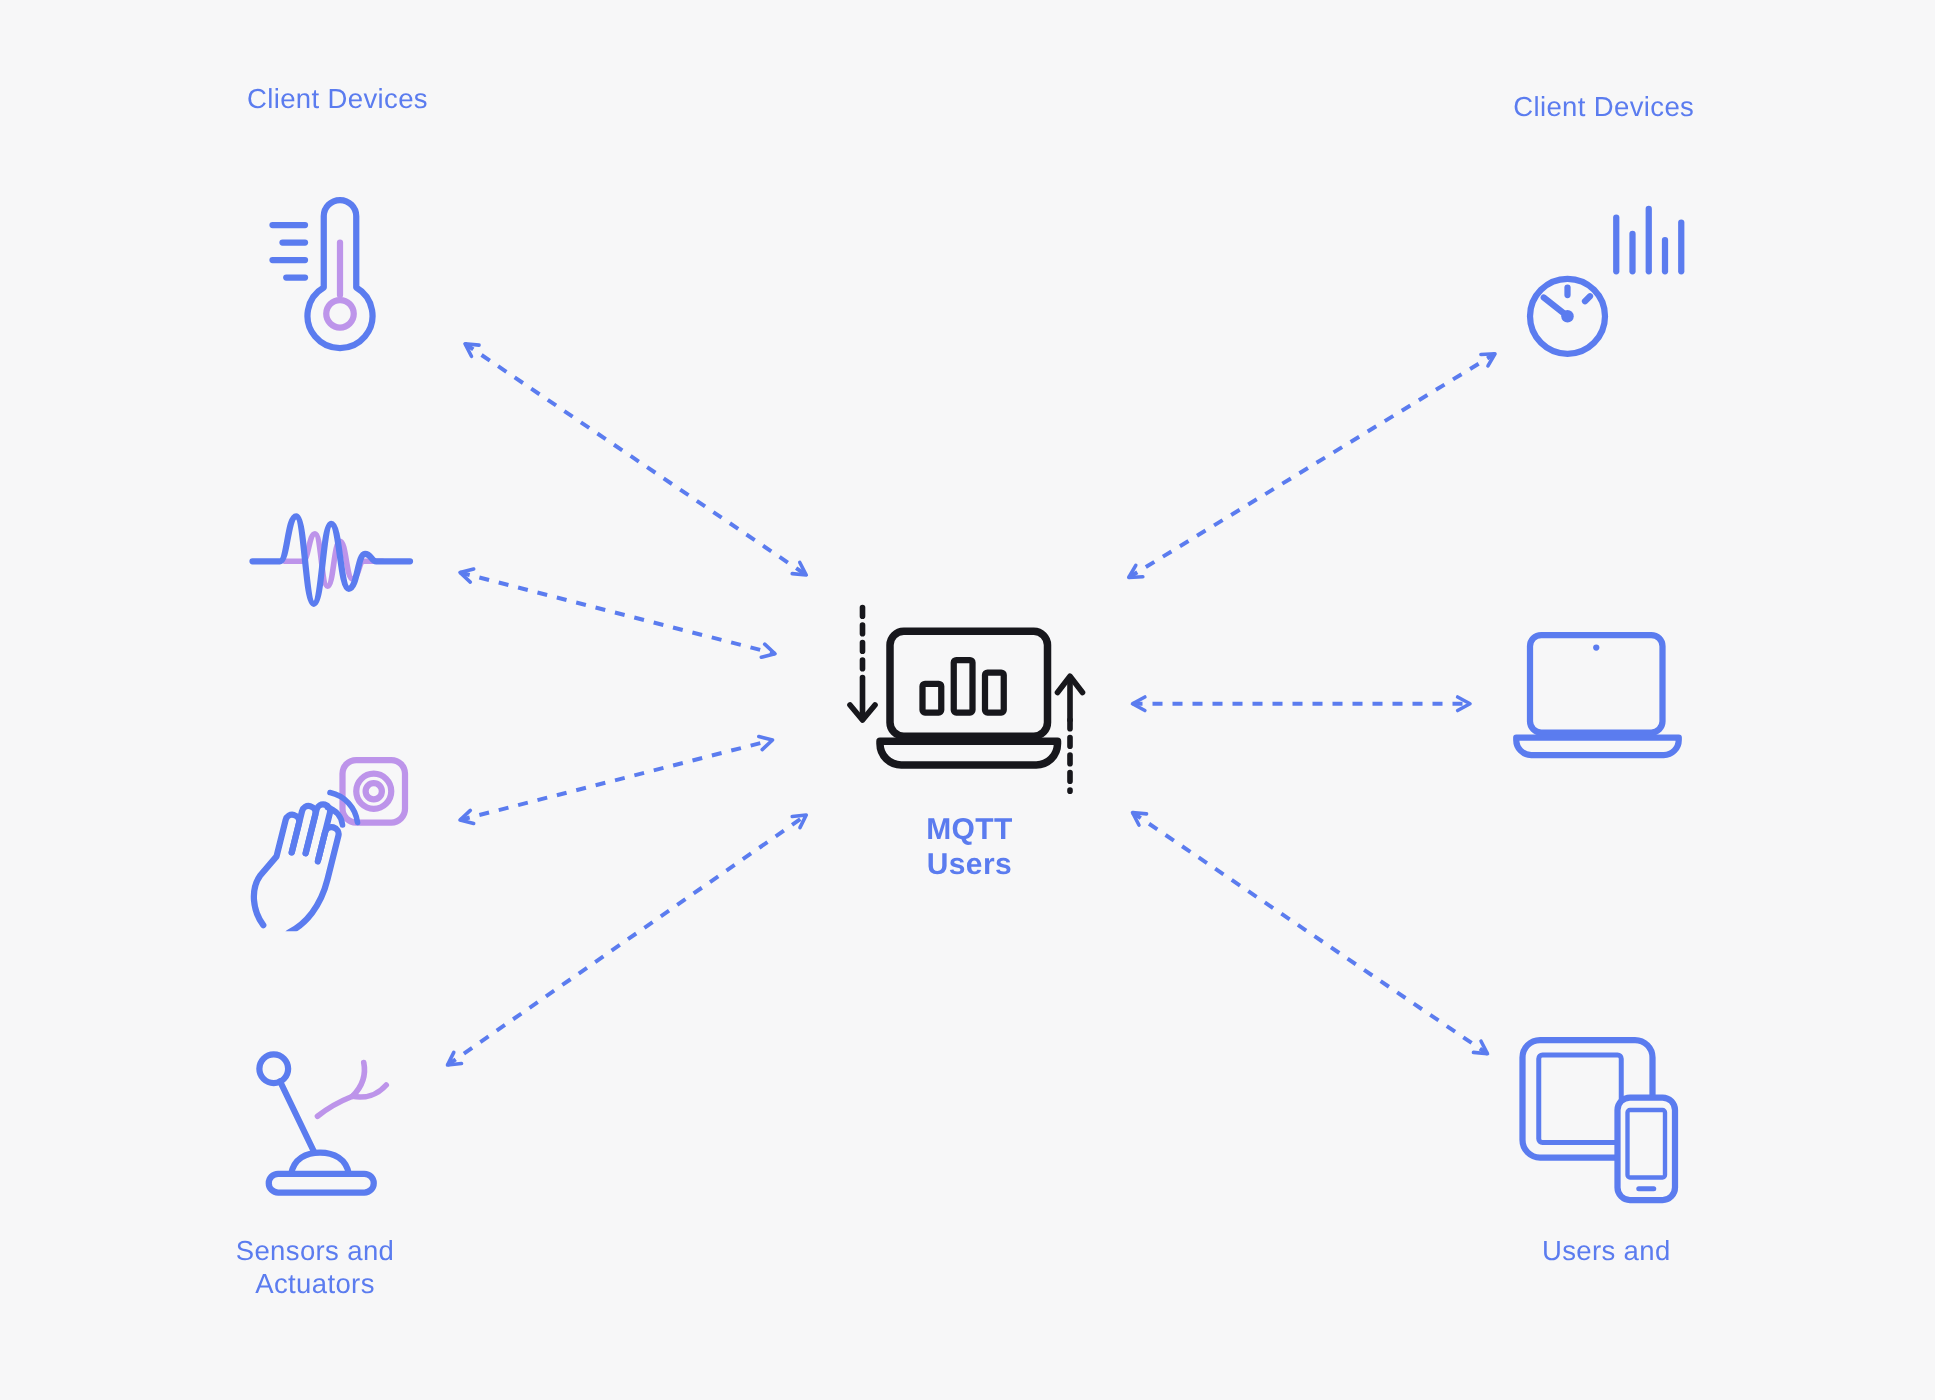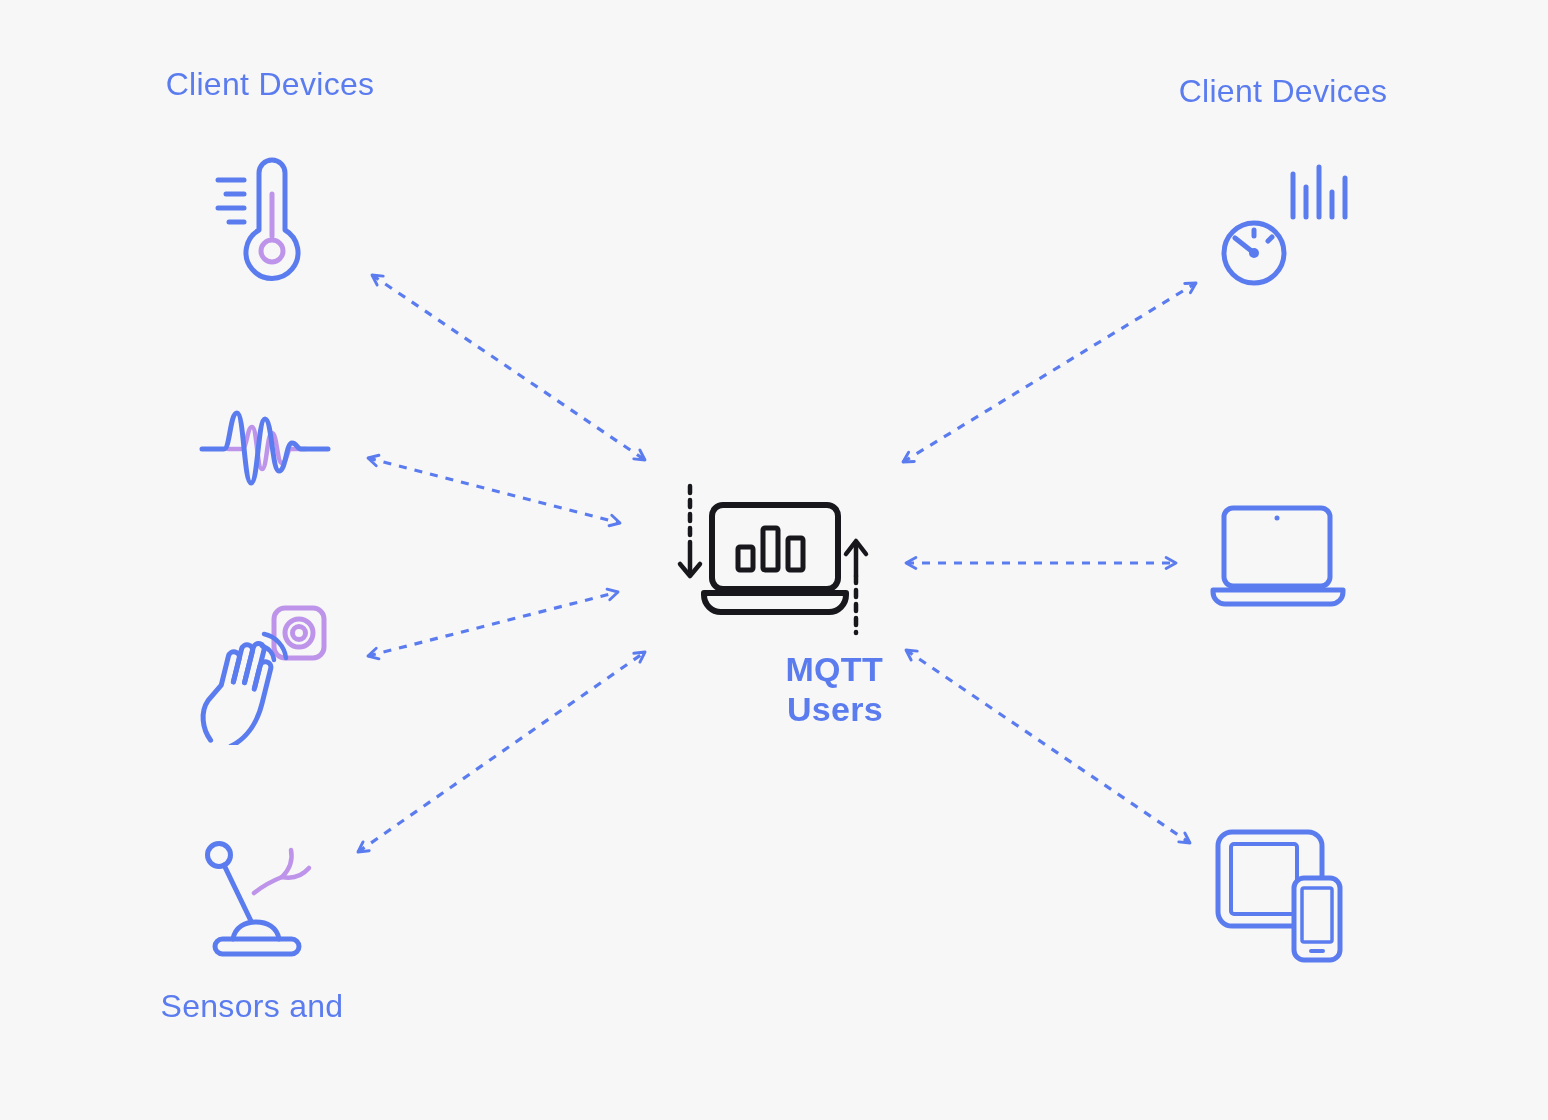--- a/index.html
+++ b/index.html
@@ -2,25 +2,25 @@
 <html style="--background: #f7f7f8; --blue: #5b7cef; --purple: #bd94ea; --dark: #17171c;"><head>
 <meta charset="utf-8">
 <style>
   * { margin:0; padding:0; box-sizing:border-box; }
   html,body { background: var(--background,#f7f7f8); }
   body { font-family:"Liberation Sans", sans-serif; }
   .canvas { position:relative; width:1548px; height:1120px; background:var(--background,#f7f7f8); overflow:hidden; }
   .layer { position:absolute; left:0; top:0; width:1548px; height:1120px; }
   .node { position:absolute; }
   .node svg { display:block; width:100%; height:100%; }
-  .group-label { position:absolute; text-align:center; font-size:32px; font-weight:500;
+  .group-label { position:absolute; text-align:center; font-size:22px; font-weight:500;
                  color:var(--blue,#5b7cef); letter-spacing:.3px; line-height:1.16; }
   .broker { position:absolute; left:668px; top:480px; width:215px; }
   .broker svg { display:block; width:215px; height:160px; }
-  .broker-label { text-align:right; font-size:34px; font-weight:700; color:var(--blue,#5b7cef);
+  .broker-label { text-align:center; font-size:24px; font-weight:700; color:var(--blue,#5b7cef);
                   line-height:1.17; margin-top:10px; letter-spacing:.3px; }
   .st { fill:none; stroke-linecap:round; stroke-linejoin:round; }
   .sb { stroke:var(--blue,#5b7cef); }
   .sp { stroke:var(--purple,#bd94ea); }
   .sd { stroke:var(--dark,#17171c); }
   .fb { fill:var(--blue,#5b7cef); }
   .fill-bg { fill:var(--background,#f7f7f8); }
 </style>
 </head>
 <body>
@@ -42,22 +42,24 @@
       <line x1="906" y1="563" x2="1176" y2="563" marker-start="url(#ah)" marker-end="url(#ah)"></line>
       <line x1="906" y1="650" x2="1190" y2="843" marker-start="url(#ah)" marker-end="url(#ah)"></line>
     </g>
   </svg>
 
   <div class="group-label" style="left:150px; top:66px; width:240px;">Client Devices</div>
   <div class="group-label" style="left:1163px; top:73px; width:240px;">Client Devices</div>
 
   <div class="group-label" style="left:132px; top:988px; width:240px;">
     <div>Sensors and</div>
+    <div>Actuators</div>
   </div>
   <div class="group-label" style="left:1165px; top:988px; width:240px;">
+    <div>Users and</div>
   </div>
 
   <div class="node" style="left:198px; top:150px; width:130px; height:138px;">
     <svg viewBox="0 0 130 138">
       <g class="st sb" stroke-width="5">
         <path d="M20 30 H46"></path>
         <path d="M28 44 H46"></path>
         <path d="M20 58 H46"></path>
         <path d="M31 72 H46"></path>
         <path d="M61 80 V23 A13 13 0 0 1 87 23 V80 A26 26 0 1 1 61 80 Z"></path>

